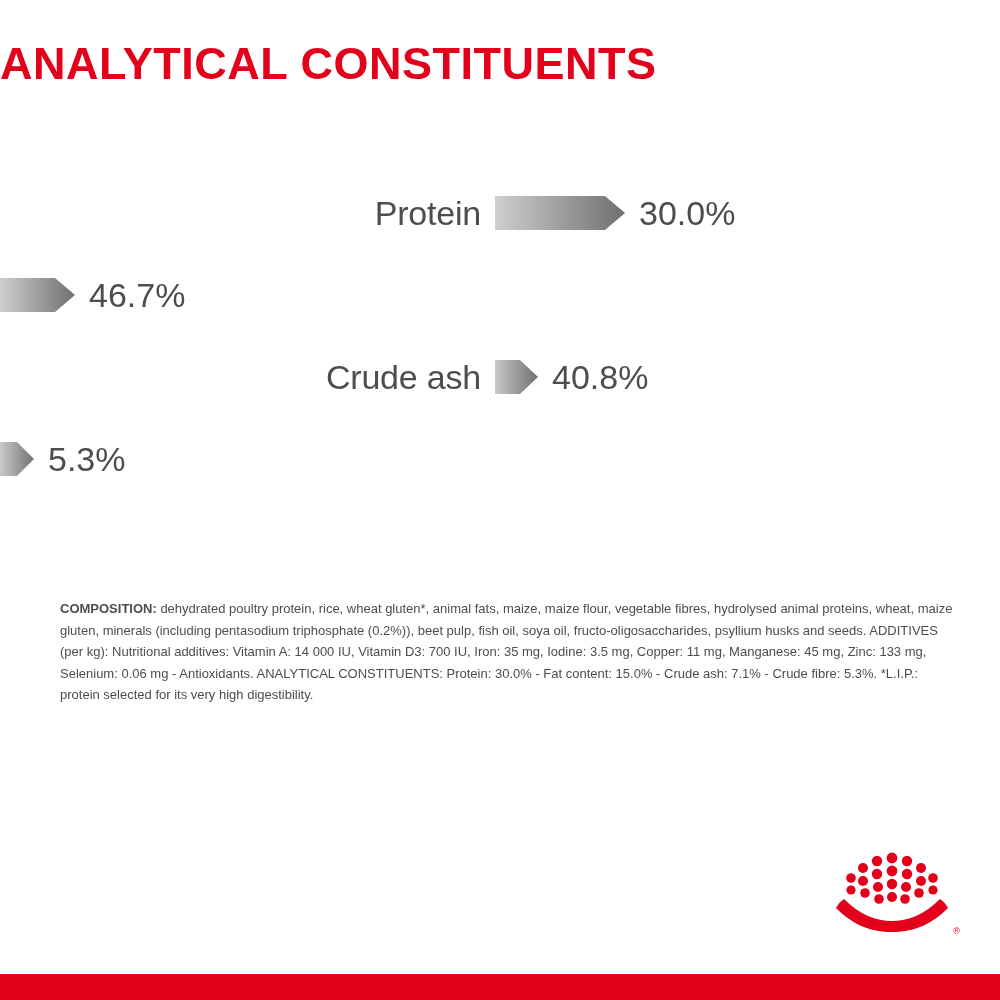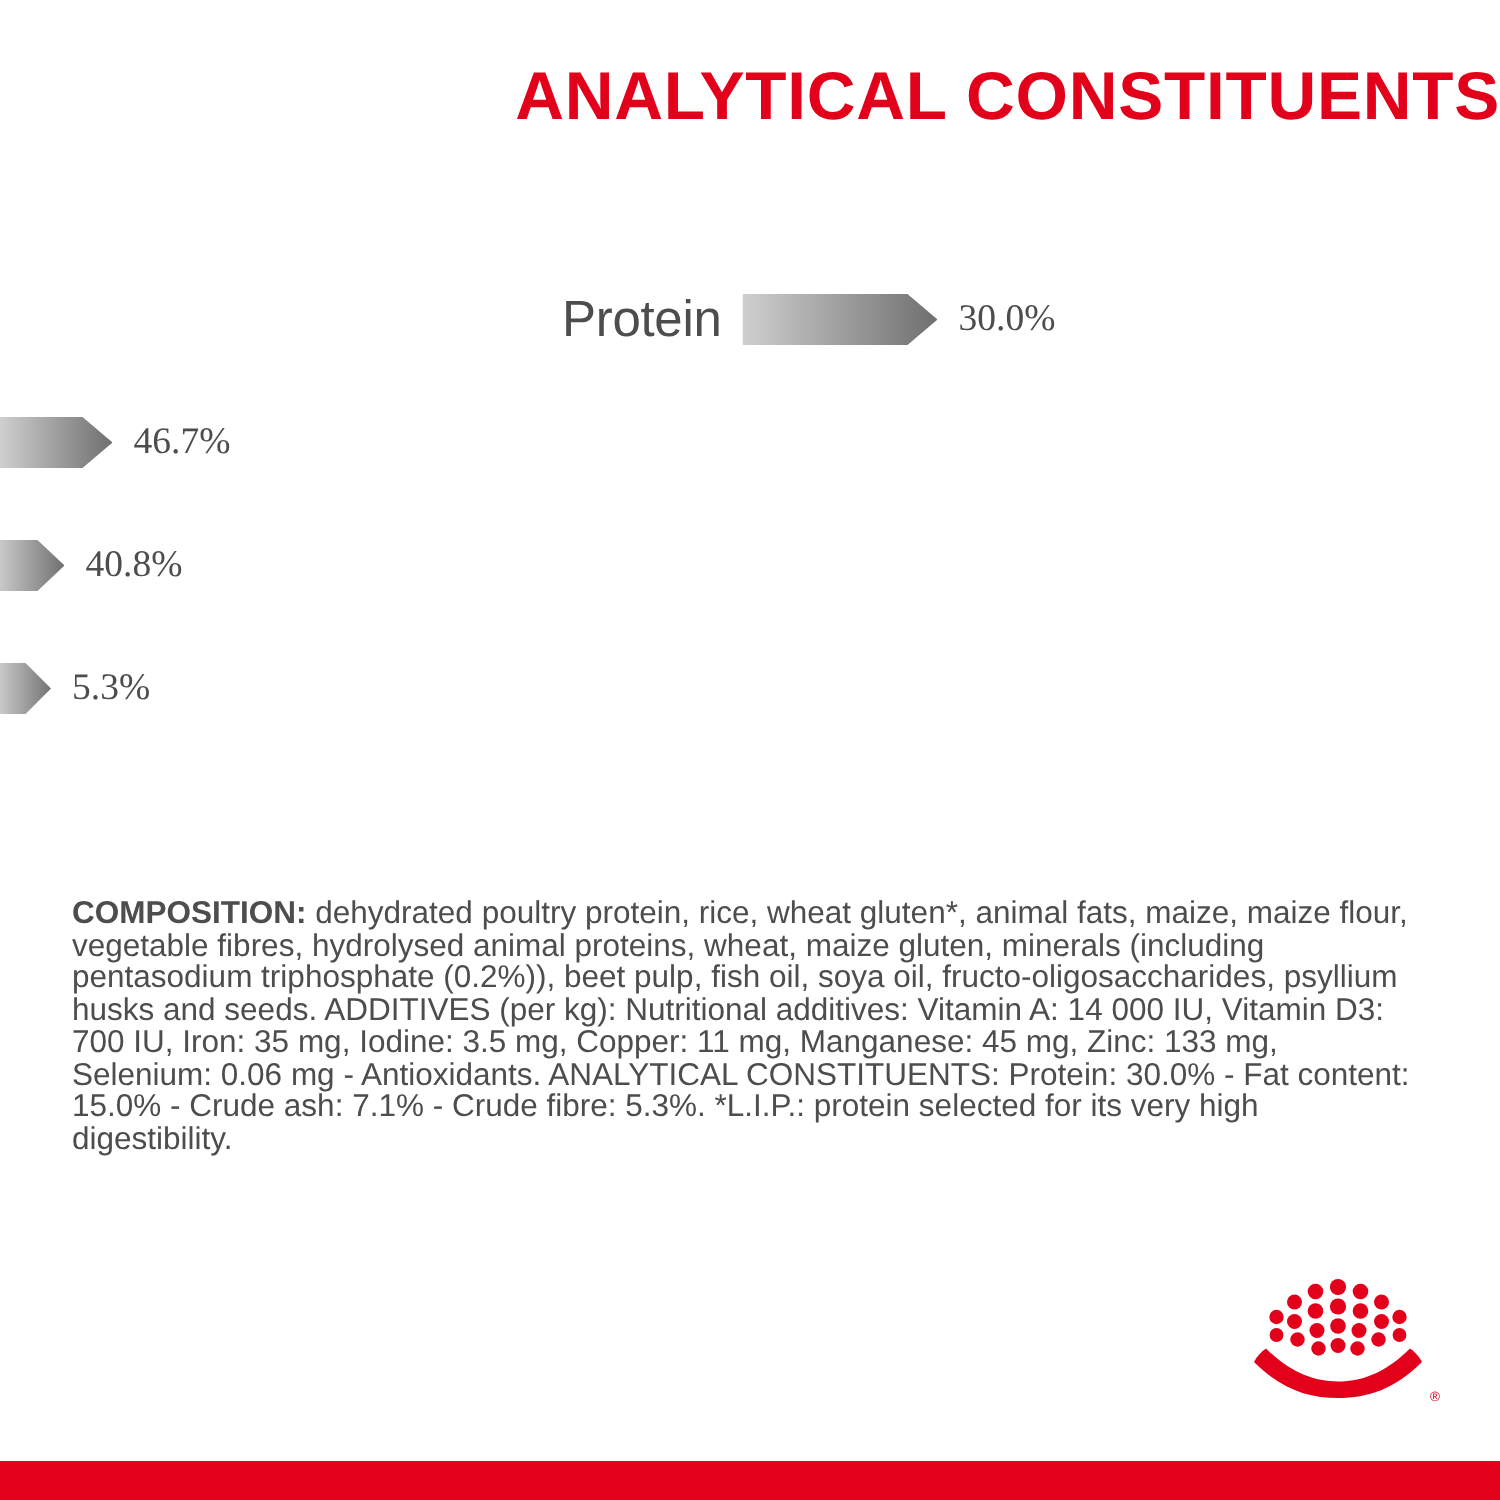--- a/index.html
+++ b/index.html
@@ -21,21 +21,21 @@
     height: 1000px;
     box-sizing: border-box;
   }
 
   
   .title {
     position: absolute;
     top: 38px;
     left: 0;
     width: 1000px;
-    text-align: right;
+    text-align: left;
     color: #e2001a;
     font-size: 45px;
     font-weight: bold;
     letter-spacing: 0.5px;
     font-family: "Liberation Sans", sans-serif;
   }
 
   
   .constituents {
     position: absolute;
@@ -61,34 +61,33 @@
     white-space: nowrap;
   }
   .row-arrow {
     height: 34px;
     flex: 0 0 auto;
     display: block;
   }
   .row-value {
     padding-left: 14px;
     color: #4d4d4d;
-    font-size: 25px;
+    font-size: 34px;
     font-weight: normal;
     white-space: nowrap;
-    font-family: Liberation Serif, serif;
   }
 
   
   .composition {
     position: absolute;
     top: 598px;
-    left: 48px;
+    left: 60px;
     width: 900px;
     color: #4d4d4d;
-    font-size: 21px;
+    font-size: 13px;
     line-height: 21.5px;
     text-align: left;
   }
   .composition .lead {
     font-weight: bold;
   }
 
   
   .logo {
     position: absolute;
@@ -146,20 +145,21 @@
             <stop offset="0%" stop-color="#cfcfcf"></stop>
             <stop offset="100%" stop-color="#6f6f6f"></stop>
           </linearGradient>
         </defs>
         <polygon points="0,0 55,0 75,17 55,34 0,34" fill="url(#g1)"></polygon>
       </svg>
       <div class="row-value">46.7%</div>
     </div>
 
     <div class="row">
+      <div class="row-label">Crude ash</div>
       <svg class="row-arrow" width="43" height="34" viewBox="0 0 43 34" preserveAspectRatio="none">
         <defs>
           <linearGradient id="g2" x1="0" y1="0" x2="1" y2="0">
             <stop offset="0%" stop-color="#c9c9c9"></stop>
             <stop offset="100%" stop-color="#707070"></stop>
           </linearGradient>
         </defs>
         <polygon points="0,0 25,0 43,17 25,34 0,34" fill="url(#g2)"></polygon>
       </svg>
       <div class="row-value">40.8%</div>

